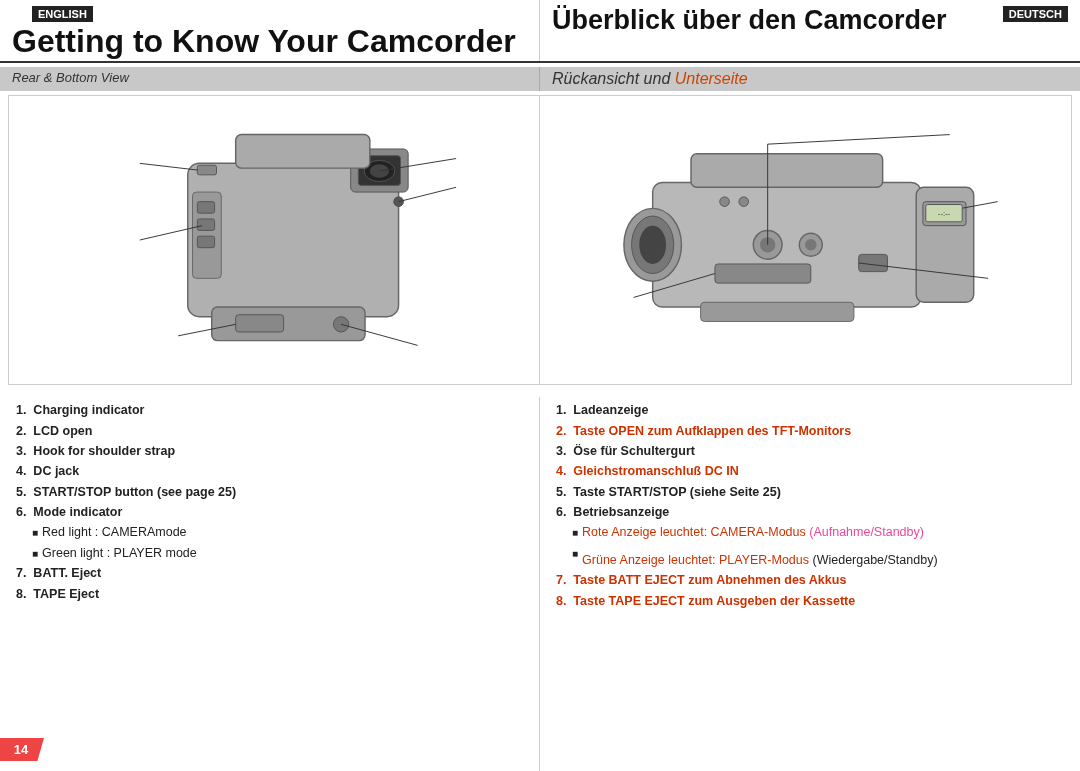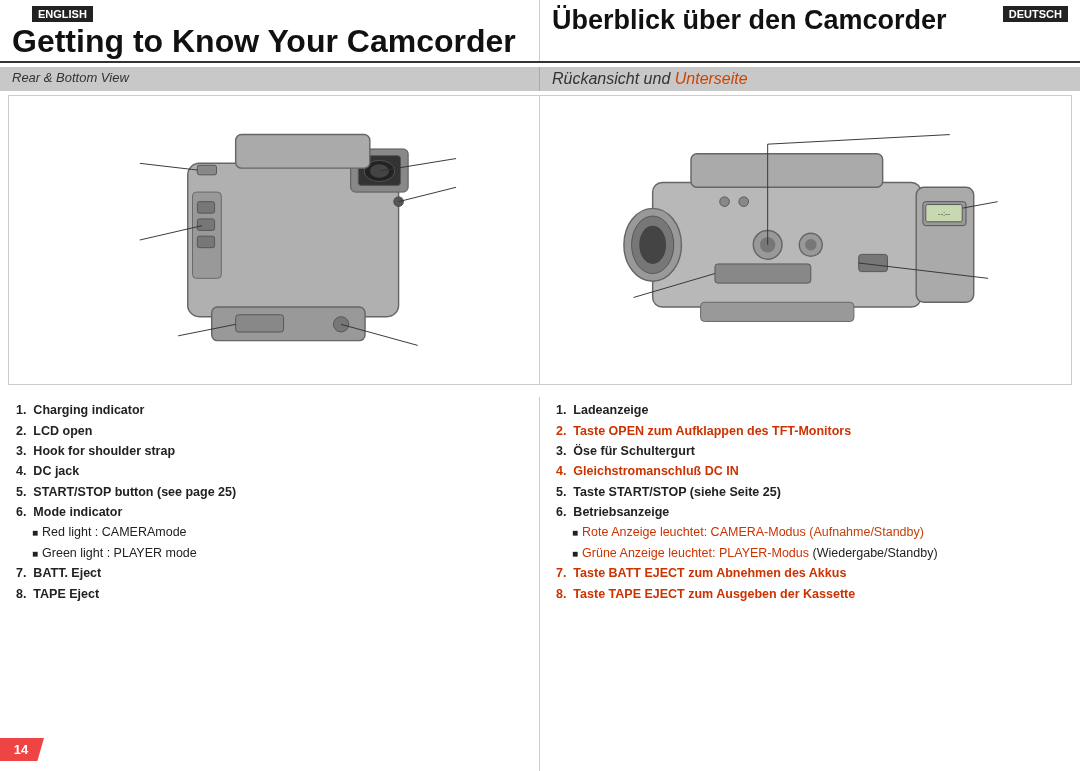--- a/index.html
+++ b/index.html
@@ -320,27 +320,27 @@
       <ul class="content-list">
         <li><span class="bold">1.&nbsp;&nbsp;Ladeanzeige</span></li>
         <li><span class="bold red">2.&nbsp;&nbsp;Taste OPEN zum Aufklappen des TFT-Monitors</span></li>
         <li><span class="bold">3.&nbsp;&nbsp;Öse für Schultergurt</span></li>
         <li><span class="bold red">4.&nbsp;&nbsp;Gleichstromanschluß DC IN</span></li>
         <li><span class="bold">5.&nbsp;&nbsp;Taste START/STOP (siehe Seite 25)</span></li>
         <li><span class="bold">6.&nbsp;&nbsp;Betriebsanzeige</span></li>
         <li>
           <div class="indent">
               <span class="bullet">■</span>
-              <span style="color:#cc3300;">Rote Anzeige leuchtet: CAMERA-Modus <span style="color:#c2410c;">(Aufnahme/Standby)</span></span>
+              <span style="color:#cc3300;">Rote Anzeige leuchtet: CAMERA-Modus <span style="color:#ec4899;">(Aufnahme/Standby)</span></span>
             </div>
         </li>
         <li>
           <div class="indent">
               <span class="bullet">■</span>
-              <span style="color:#cc3300;">Grüne Anzeige leuchtet: PLAYER-Modus <span style="color:#222;">(Wiedergabe/Standby)</span></span>
+              <span style="color:#cc3300;margin-top:7px;">Grüne Anzeige leuchtet: PLAYER-Modus <span style="color:#222;">(Wiedergabe/Standby)</span></span>
             </div>
         </li>
         <li><span class="bold red">7.&nbsp;&nbsp;Taste BATT EJECT zum Abnehmen des Akkus</span></li>
         <li><span class="bold red">8.&nbsp;&nbsp;Taste TAPE EJECT zum Ausgeben der Kassette</span></li>
       </ul>
     </div>
   </div>
 
   <div class="page-number">14</div>
 

